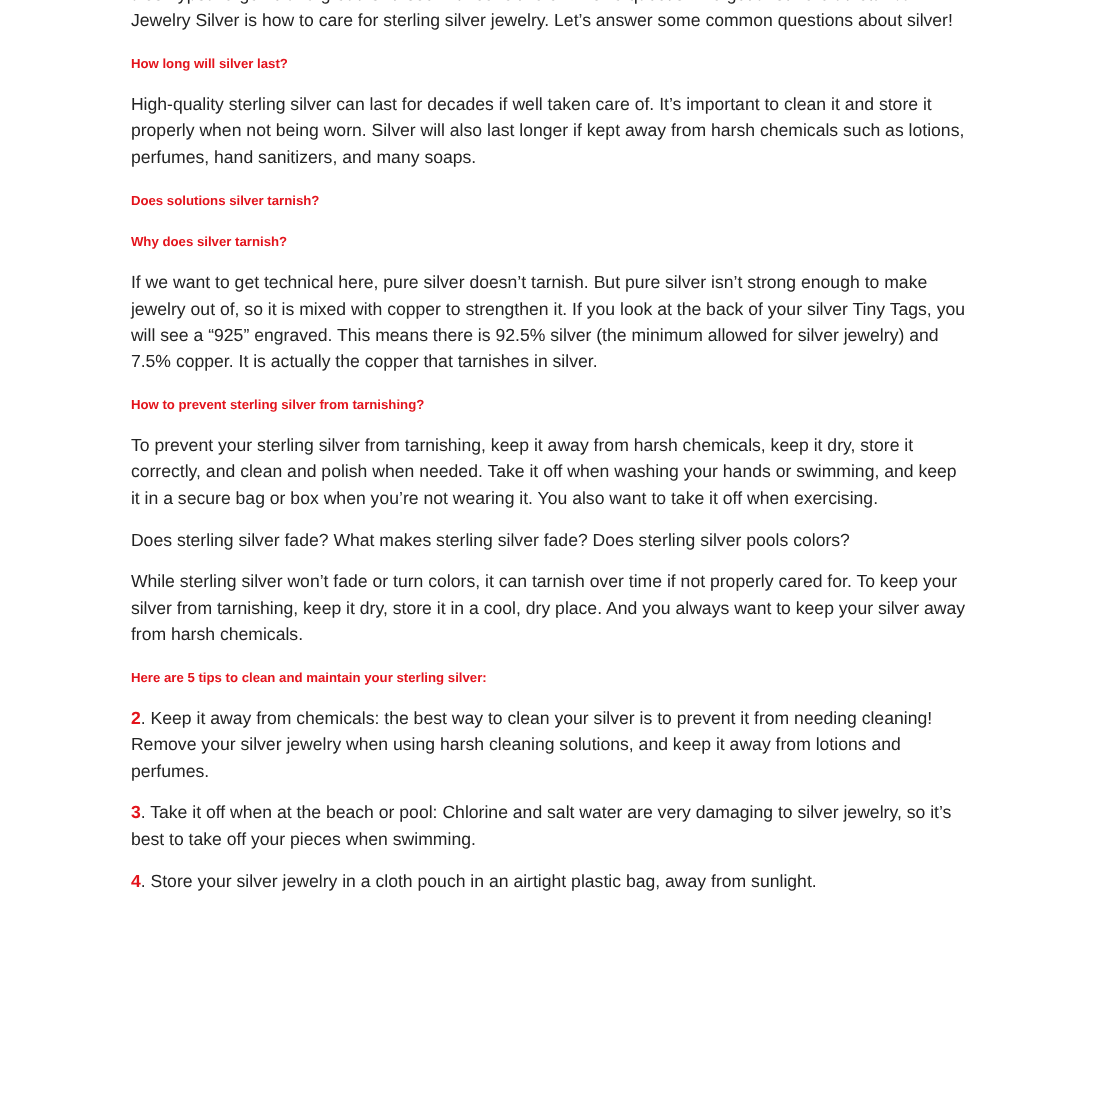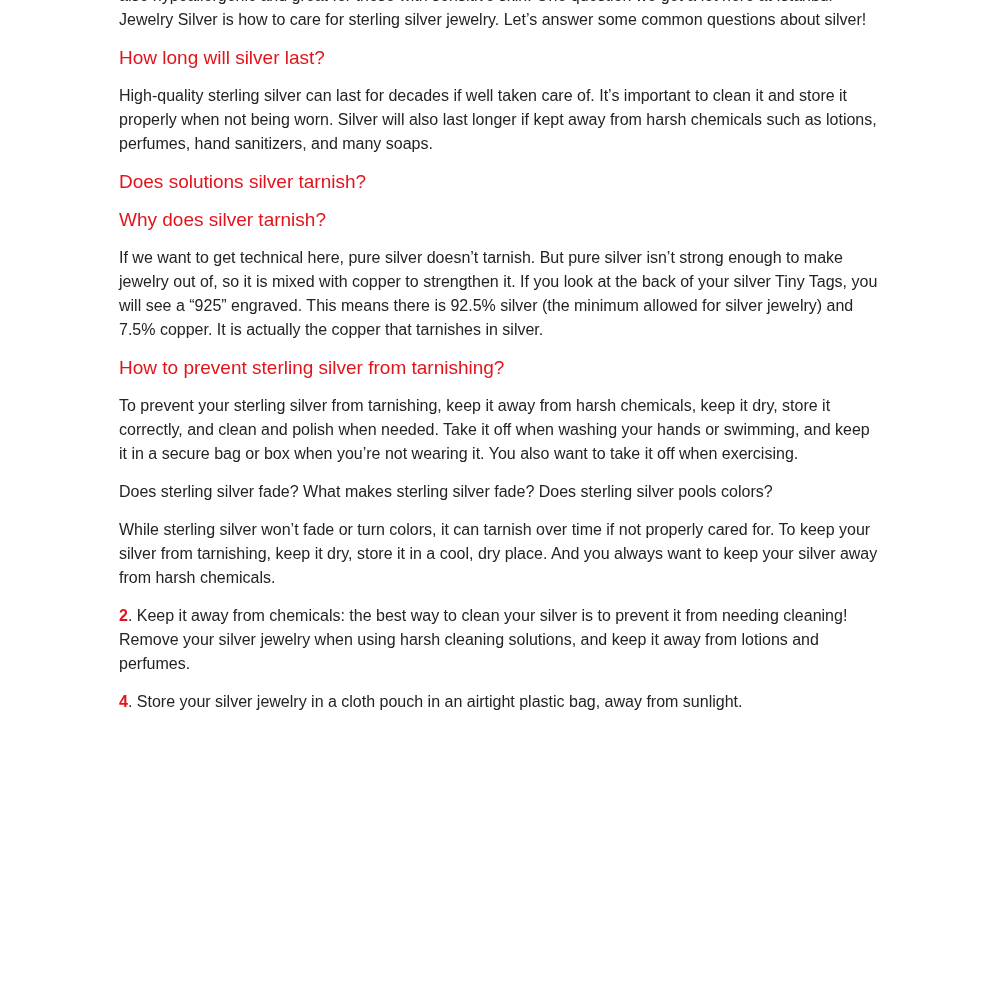--- a/index.html
+++ b/index.html
@@ -23,23 +23,23 @@
     color: var(--text-color, #232323);
     font-size: 16px;
     line-height: 24px;
   }
   .para {
     margin-bottom: 14px;
     font-weight: 400;
   }
   .heading {
     margin-bottom: 14px;
-    font-size: 19px;
+    font-size: 12px;
     line-height: 24px;
-    font-weight: 400;
+    font-weight: 700;
     color: var(--accent-color, #e3131b);
   }
   .tip-num {
     font-weight: 700;
     color: var(--accent-color, #e3131b);
   }
 </style>
 </head>
 <body>
 
@@ -48,16 +48,18 @@
       <p class="para">also hypoallergenic and great for those with sensitive skin. One question we get a lot here at Istanbul Jewelry Silver is how to care for sterling silver jewelry. Let’s answer some common questions about silver!</p>
       <h2 class="heading">How long will silver last?</h2>
       <p class="para">High-quality sterling silver can last for decades if well taken care of. It’s important to clean it and store it properly when not being worn. Silver will also last longer if kept away from harsh chemicals such as lotions, perfumes, hand sanitizers, and many soaps.</p>
       <h2 class="heading">Does solutions silver tarnish?</h2>
       <h2 class="heading">Why does silver tarnish?</h2>
       <p class="para">If we want to get technical here, pure silver doesn’t tarnish. But pure silver isn’t strong enough to make jewelry out of, so it is mixed with copper to strengthen it. If you look at the back of your silver Tiny Tags, you will see a “925” engraved. This means there is 92.5% silver (the minimum allowed for silver jewelry) and 7.5% copper. It is actually the copper that tarnishes in silver.</p>
       <h2 class="heading">How to prevent sterling silver from tarnishing?</h2>
       <p class="para">To prevent your sterling silver from tarnishing, keep it away from harsh chemicals, keep it dry, store it correctly, and clean and polish when needed. Take it off when washing your hands or swimming, and keep it in a secure bag or box when you’re not wearing it. You also want to take it off when exercising.</p>
       <p class="para">Does sterling silver fade? What makes sterling silver fade? Does sterling silver pools colors?</p>
       <p class="para">While sterling silver won’t fade or turn colors, it can tarnish over time if not properly cared for. To keep your silver from tarnishing, keep it dry, store it in a cool, dry place. And you always want to keep your silver away from harsh chemicals.</p>
+      <h2 class="heading">Here are 5 tips to clean and maintain your sterling silver:</h2>
       <p class="para tip"><span class="tip-num">2</span><span>. Keep it away from chemicals: the best way to clean your silver is to prevent it from needing cleaning! Remove your silver jewelry when using harsh cleaning solutions, and keep it away from lotions and perfumes.</span></p>
+      <p class="para tip"><span class="tip-num">3</span><span>. Take it off when at the beach or pool: Chlorine and salt water are very damaging to silver jewelry, so it’s best to take off your pieces when swimming.</span></p>
       <p class="para tip"><span class="tip-num">4</span><span>. Store your silver jewelry in a cloth pouch in an airtight plastic bag, away from sunlight.</span></p>
     </div>
 </div>
 
 </body></html>

